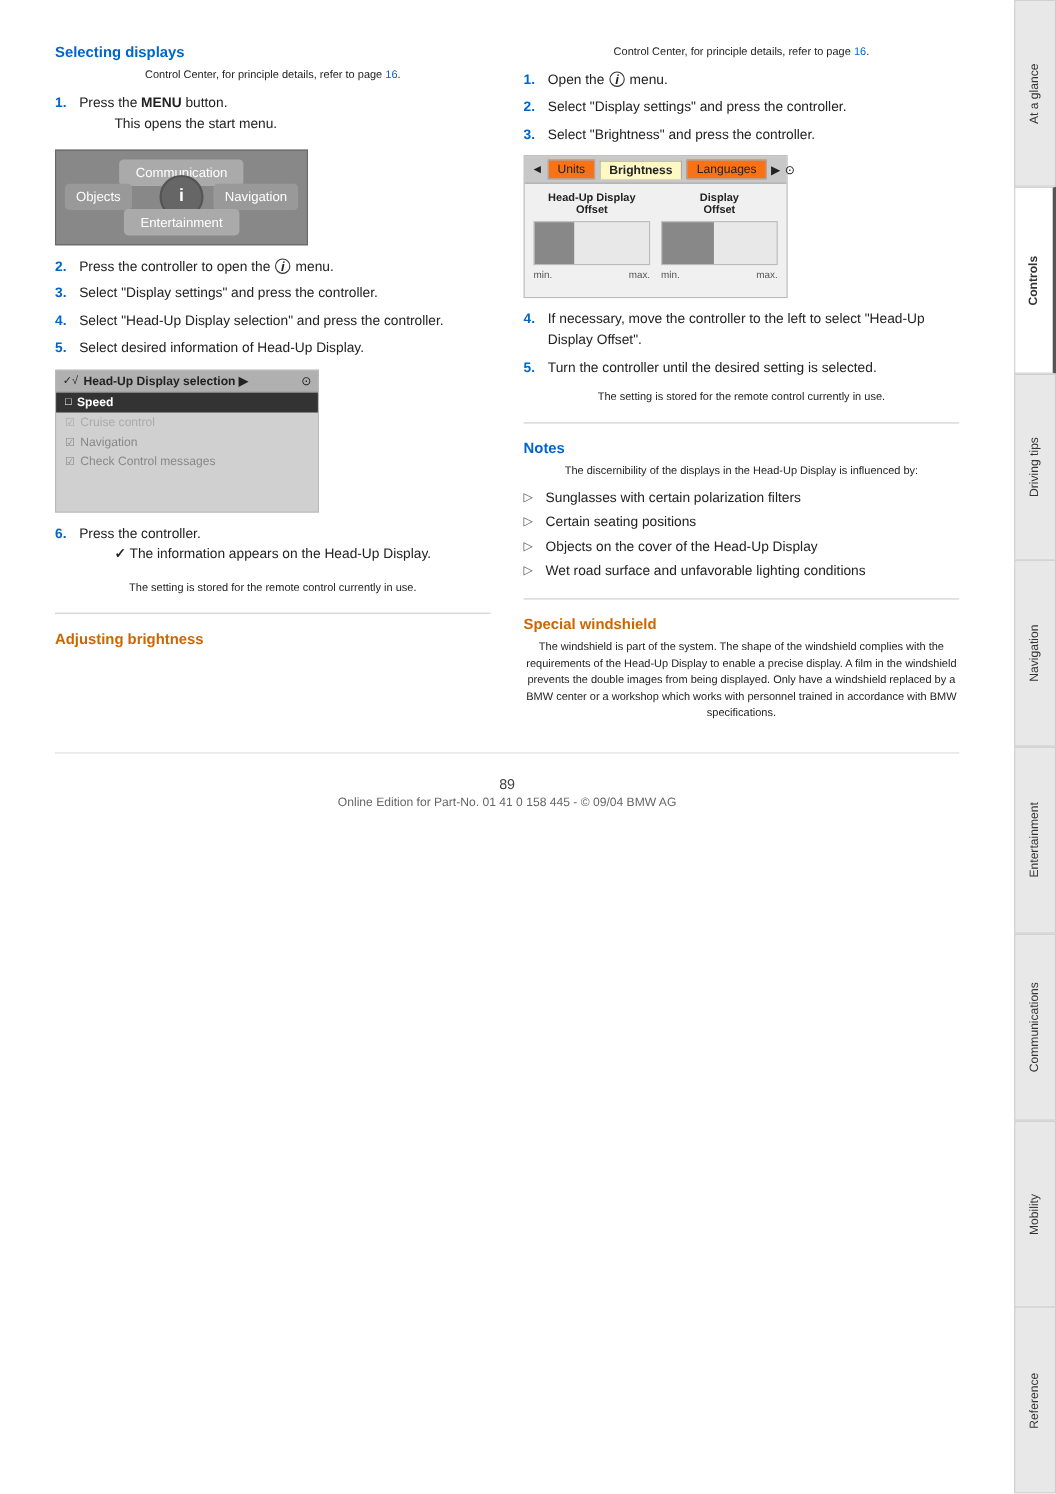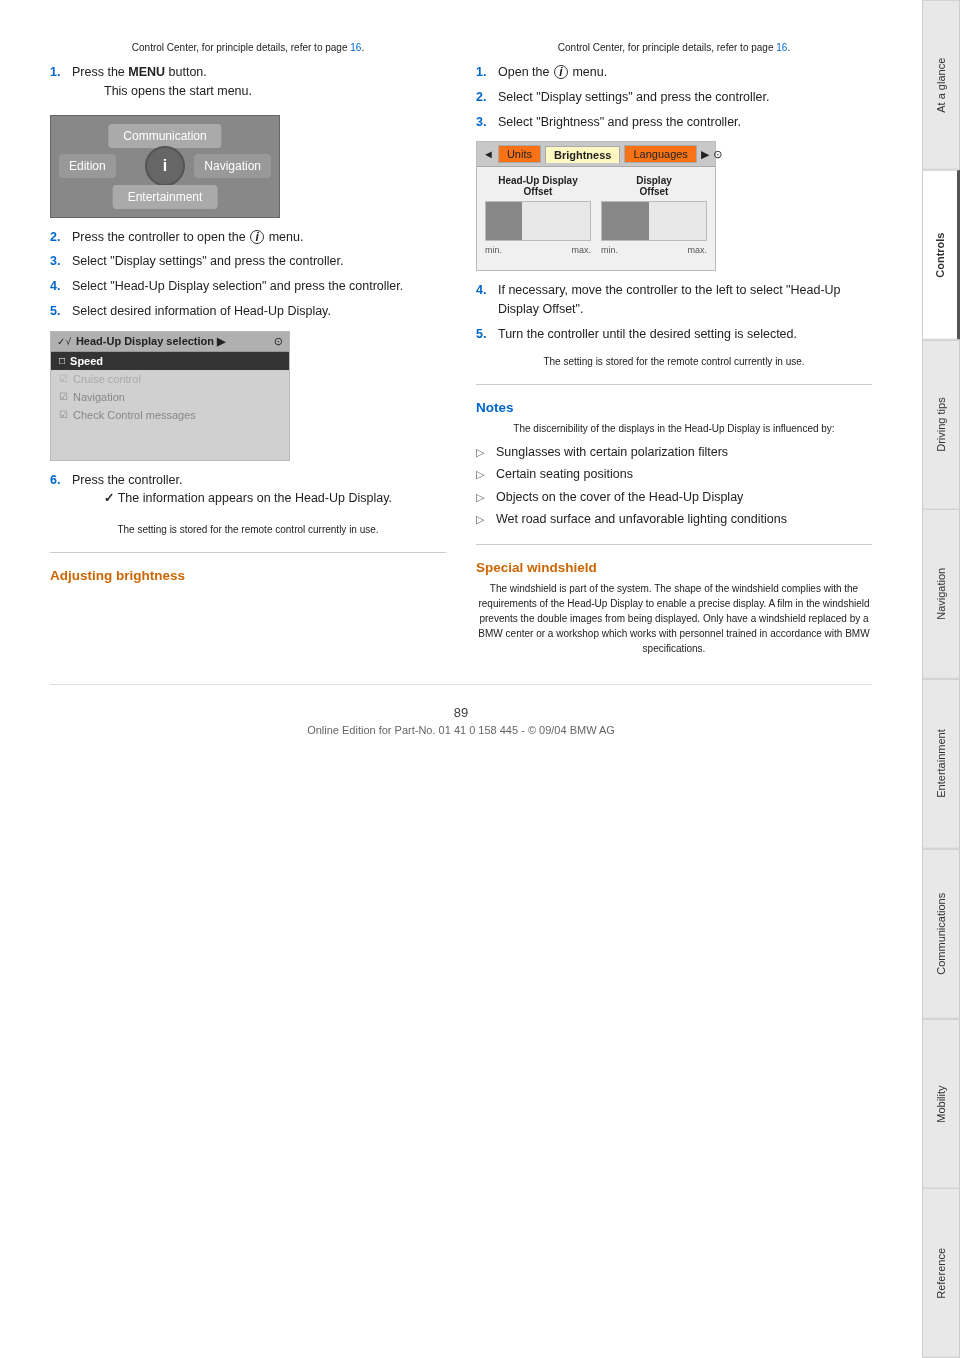--- a/index.html
+++ b/index.html
@@ -119,21 +119,21 @@
     }
 
     strong.menu-bold {
       font-weight: bold;
       font-family: Arial, sans-serif;
     }
 
     
     .idrive-menu {
       width: 230px;
-      height: 103px;
+      height: 87px;
       background: #888;
       margin: 10px 0;
       position: relative;
       border: 1px solid #666;
       color: #fff;
       font-size: 12px;
     }
 
     .idrive-menu .menu-item-top {
       position: absolute;
@@ -431,38 +431,39 @@
     </div>
     <div class="sidebar-tab">
       <span>Reference</span>
     </div>
   </div>
 
   <div class="main-content">
     <div class="two-column">
 
       <div class="col-left">
+        <div class="section-heading">Selecting displays</div>
         <p>
           <span>Control Center, for principle details, refer to page</span>
           <span class="inline-ref">16</span><span>.</span>
         </p>
 
         <ol class="numbered-list">
           <li>
             <span class="num">1.</span>
             <span class="num-text">
               Press the <strong class="menu-bold">MENU</strong> button.<br>
               <span class="step-indent">This opens the start menu.</span>
             </span>
           </li>
         </ol>
 
         <div class="idrive-menu">
           <div class="menu-item-top">Communication</div>
-          <div class="menu-item-left">Edition</div>
+          <div class="menu-item-left">Objects</div>
           <div class="center-circle">i</div>
           <div class="menu-item-right">Navigation</div>
           <div class="menu-item-bottom">Entertainment</div>
         </div>
 
         <ol class="numbered-list" style="margin-top:6px;">
           <li>
             <span class="num">2.</span>
             <span class="num-text">Press the controller to open the <span class="info-icon">i</span> menu.</span>
           </li>

